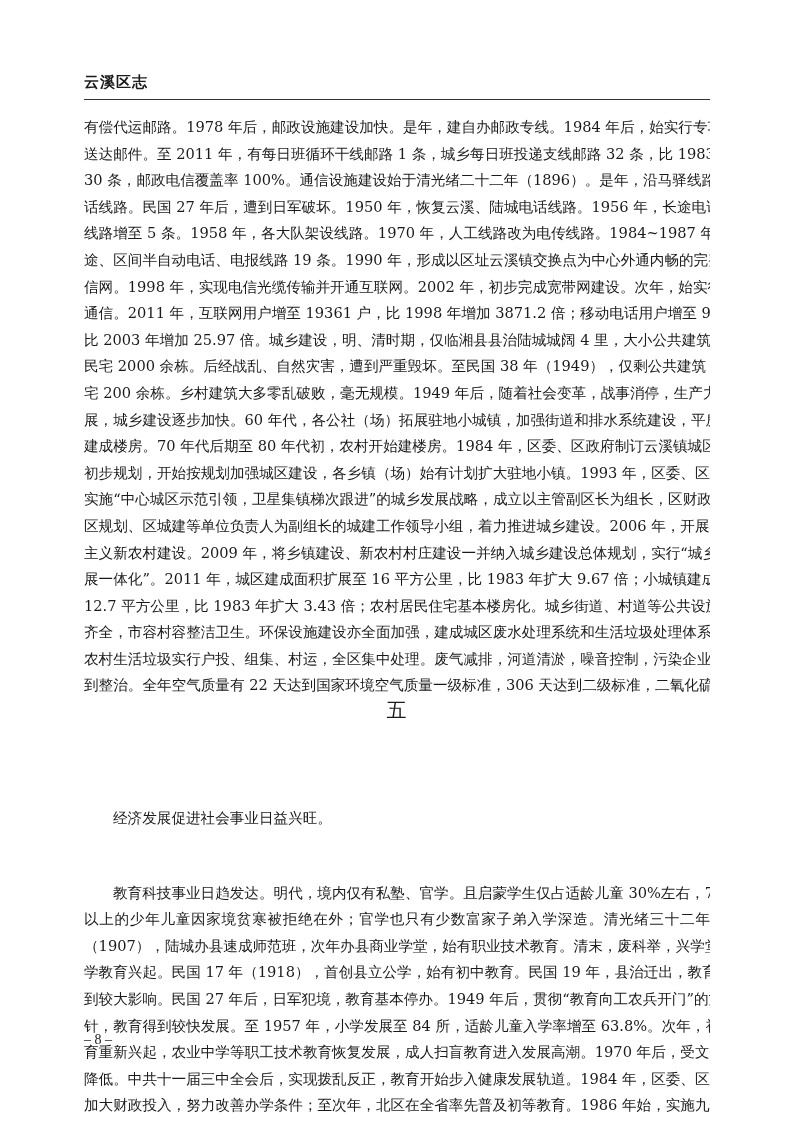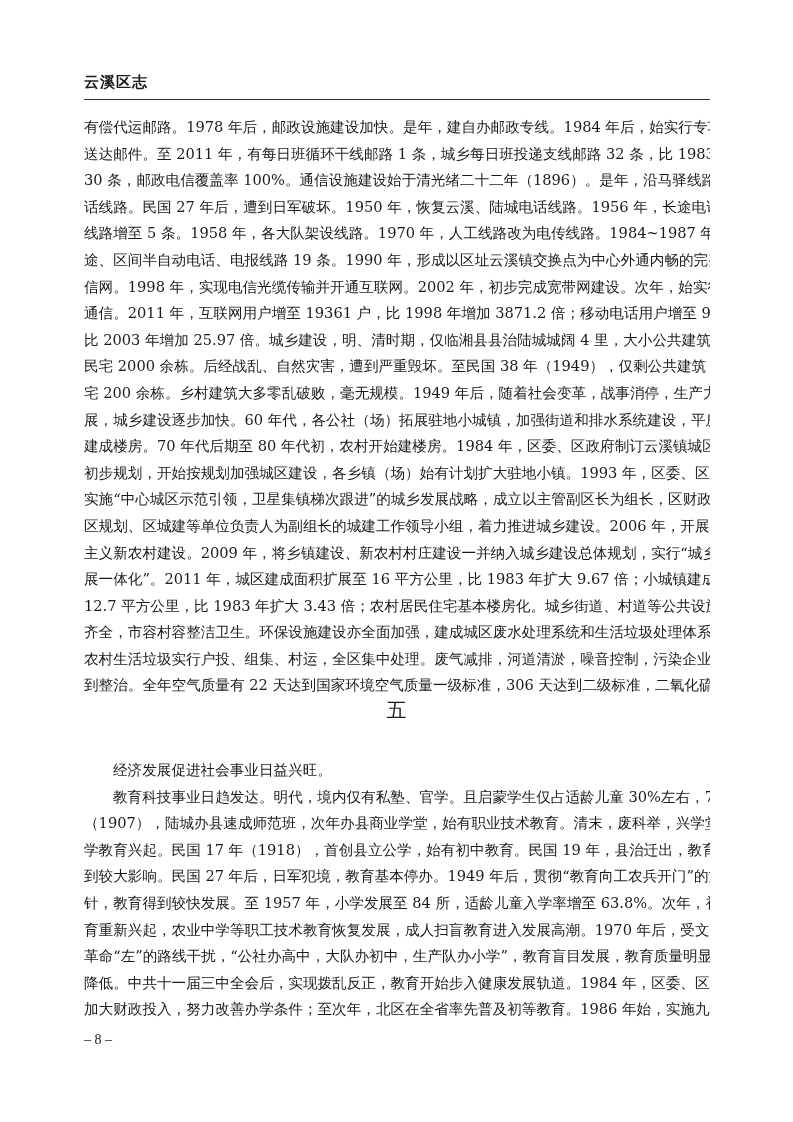--- a/index.html
+++ b/index.html
@@ -6,21 +6,21 @@
   body { width: 793px; height: 1122px; position: relative; overflow: hidden;
          font-family: "DejaVu Serif", "Liberation Serif", serif; color: #1a1a1a; }
   .header-title { position: absolute; left: 84px; top: 73px; font-size: 15px; font-weight: bold;
                   font-family: "DejaVu Sans", "Liberation Sans", sans-serif; letter-spacing: 1px; }
   .header-rule { position: absolute; left: 84px; top: 99px; width: 626px; height: 0;
                  border-top: 1.2px solid #333; }
   .block { position: absolute; left: 84px; width: 626px; }
   .line { height: 26.6px; line-height: 26.6px; font-size: 14.6px; white-space: nowrap;
           text-align: justify; text-align-last: justify; overflow: hidden; }
   .line.last { text-align-last: left; }
-  .line.indent { padding-left: 29px; }
+  .line.indent { padding-left: 29px; margin-top: 48px; }
   .section-heading { position: absolute; left: 0; width: 793px; top: 697px; text-align: center;
                      font-size: 20px; font-family: "DejaVu Sans", "Liberation Sans", sans-serif; }
   .page-number { position: absolute; left: 84px; top: 1032px; font-size: 14px;
                  font-family: "Liberation Serif", serif; }
 </style>
 </head>
 <body>
 
 <div class="header-title">云溪区志</div>
 <div class="header-rule"></div>
@@ -48,23 +48,23 @@
   <div class="line">齐全，市容村容整洁卫生。环保设施建设亦全面加强，建成城区废水处理系统和生活垃圾处理体系，</div>
   <div class="line">农村生活垃圾实行户投、组集、村运，全区集中处理。废气减排，河道清淤，噪音控制，污染企业得</div>
   <div class="line">到整治。全年空气质量有 22 天达到国家环境空气质量一级标准，306 天达到二级标准，二氧化硫含量</div>
 </div>
 
 <div class="section-heading">五</div>
 
 <div class="block" style="top:757px;">
   <div class="line indent last">经济发展促进社会事业日益兴旺。</div>
   <div class="line indent">教育科技事业日趋发达。明代，境内仅有私塾、官学。且启蒙学生仅占适龄儿童 30%左右，70%</div>
+  <div class="line">以上的少年儿童因家境贫寒被拒绝在外；官学也只有少数富家子弟入学深造。清光绪三十二年</div>
   <div class="line">（1907），陆城办县速成师范班，次年办县商业学堂，始有职业技术教育。清末，废科举，兴学堂，小</div>
   <div class="line">学教育兴起。民国 17 年（1918），首创县立公学，始有初中教育。民国 19 年，县治迁出，教育发展受</div>
   <div class="line">到较大影响。民国 27 年后，日军犯境，教育基本停办。1949 年后，贯彻“教育向工农兵开门”的方</div>
   <div class="line">针，教育得到较快发展。至 1957 年，小学发展至 84 所，适龄儿童入学率增至 63.8%。次年，初中教</div>
   <div class="line">育重新兴起，农业中学等职工技术教育恢复发展，成人扫盲教育进入发展高潮。1970 年后，受文化大</div>
-  <div class="line">革命“左”的路线干扰，“公社办高中，大队办初中，生产队办小学”，教育盲目发展，教育质量明显</div>
   <div class="line">降低。中共十一届三中全会后，实现拨乱反正，教育开始步入健康发展轨道。1984 年，区委、区政府</div>
   <div class="line">加大财政投入，努力改善办学条件；至次年，北区在全省率先普及初等教育。1986 年始，实施九年制</div>
 </div>
 
 <div class="page-number">– 8 –</div>
 
 </body></html>

